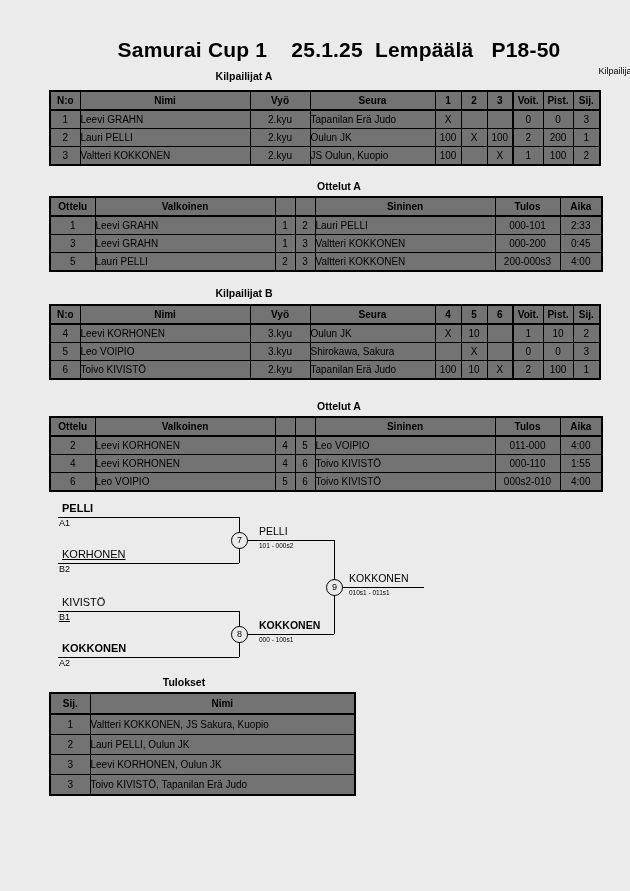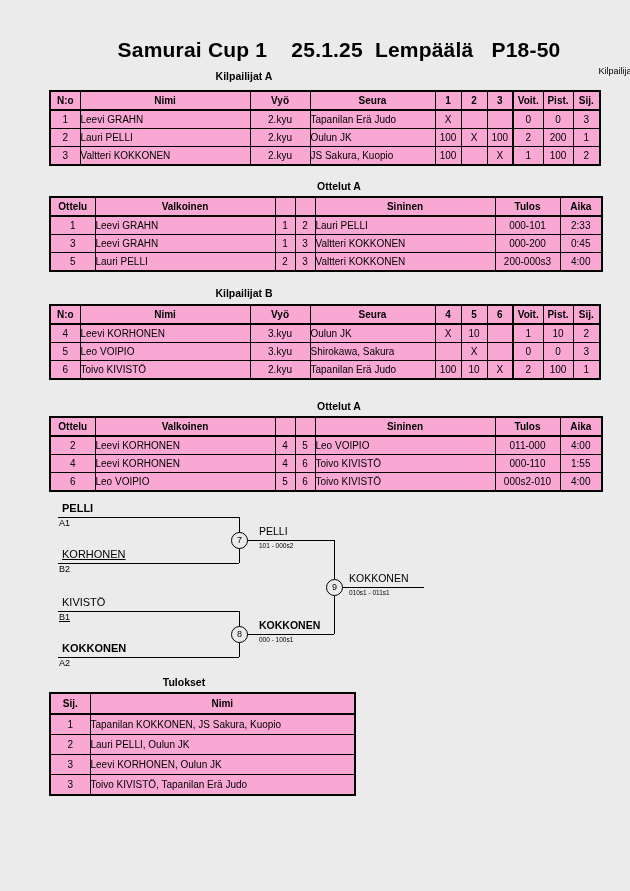--- a/index.html
+++ b/index.html
@@ -32,21 +32,21 @@
   }
   .cap-a   {left:-95px;top:70px;}
   .cap-ota {left:0;top:180px;}
   .cap-b   {left:-95px;top:287px;}
   .cap-otb {left:0;top:400px;}
   .cap-res {left:-155px;top:676px;}
 
   
   .tbl{
     position:absolute;
-    background:#f9a8d4;
+    background:#737373;
     border:2px solid #000;
     border-collapse:collapse;
     font-size:10px;
     table-layout:fixed;
   }
   .tbl td,.tbl th{
     border:1px solid #000;
     padding:0;
     height:17px;
     line-height:17px;
@@ -157,21 +157,21 @@
           <td class="c">X</td>
           <td class="c">100</td>
           <td class="c thickL">2</td>
           <td class="c">200</td>
           <td class="c">1</td>
         </tr>
         <tr>
           <td class="c">3</td>
           <td class="l">Valtteri KOKKONEN</td>
           <td class="c">2.kyu</td>
-          <td class="l">JS Sakura, Kuopio</td>
+          <td class="l">JS Oulun, Kuopio</td>
           <td class="c">100</td>
           <td class="c"></td>
           <td class="c">X</td>
           <td class="c thickL">1</td>
           <td class="c">100</td>
           <td class="c">2</td>
         </tr>
       </tbody>
   </table>
 
@@ -383,21 +383,21 @@
       </colgroup>
     <thead>
         <tr>
       <th>Sij.</th>
       <th>Nimi</th>
     </tr>
       </thead>
     <tbody>
         <tr>
           <td class="c">1</td>
-          <td class="l">Tapanilan KOKKONEN, JS Sakura, Kuopio</td>
+          <td class="l">Valtteri KOKKONEN, JS Sakura, Kuopio</td>
         </tr>
         <tr>
           <td class="c">2</td>
           <td class="l">Lauri PELLI, Oulun JK</td>
         </tr>
         <tr>
           <td class="c">3</td>
           <td class="l">Leevi KORHONEN, Oulun JK</td>
         </tr>
         <tr>

